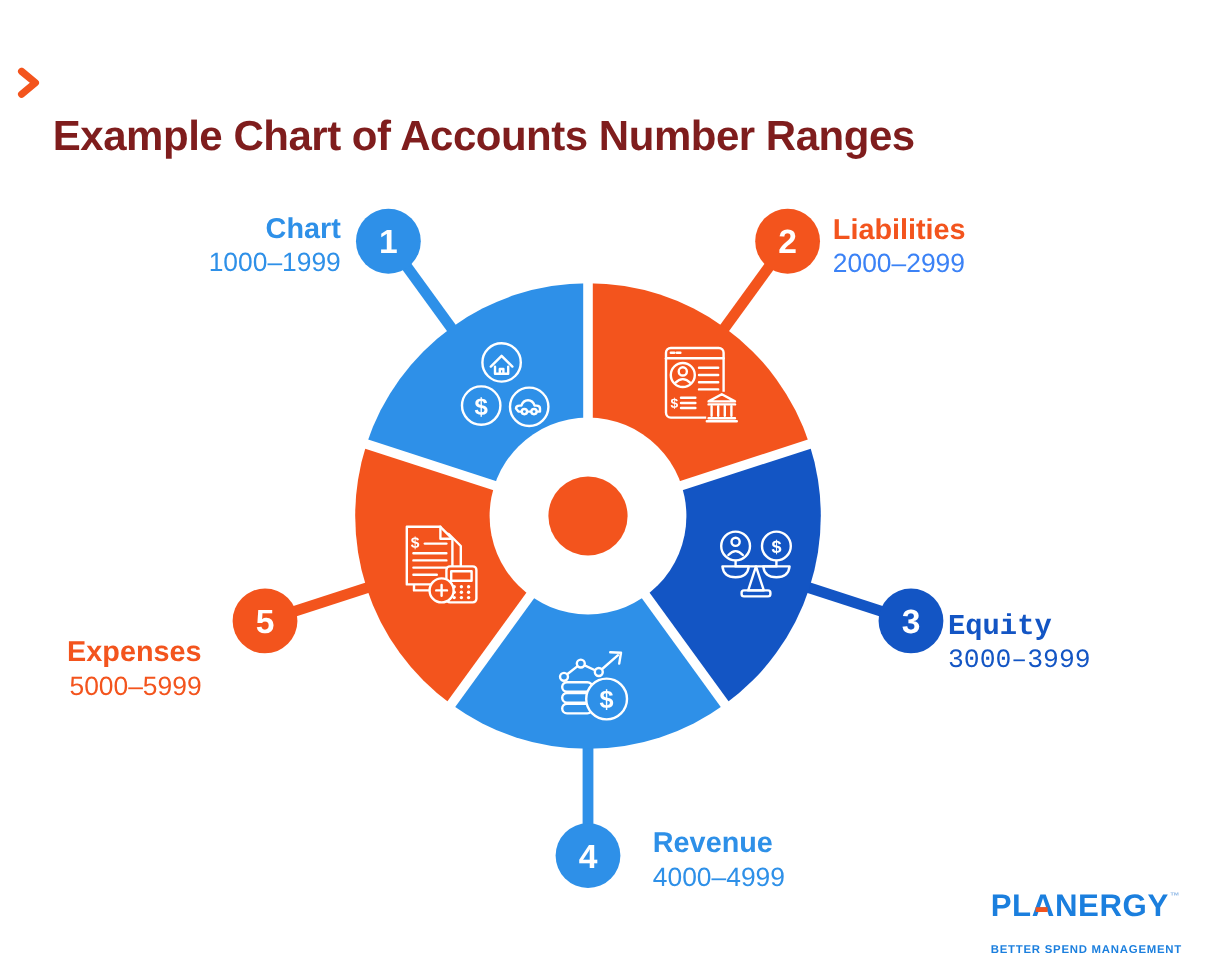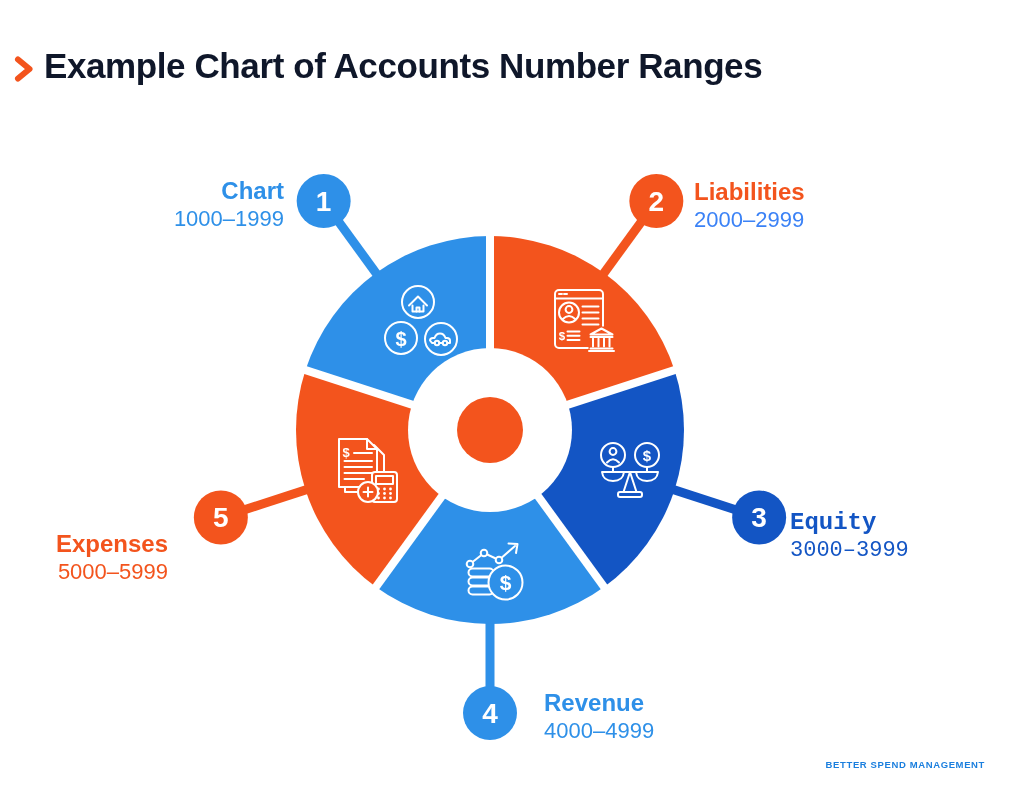--- a/index.html
+++ b/index.html
@@ -33,21 +33,21 @@
 </style>
 </head>
 <body>
 
 <div class="title-row">
   <span class="chevron" style="color: rgb(243, 84, 29);">
     <svg width="20" height="26" viewBox="0 0 20 26">
       <path d="M4 3.5 L15.5 13 L4 22.5" fill="none" stroke="currentColor" stroke-width="6" stroke-linecap="round" stroke-linejoin="round"></path>
     </svg>
   </span>
-  <h1 class="title" style="color: #0f172a;">Example Chart of Accounts Number Ranges</h1>
+  <h1 class="title" style="color: #7f1d1d; margin-top: 48px;">Example Chart of Accounts Number Ranges</h1>
 </div>
 
 <svg class="stage" viewBox="0 0 1024 801">
 
   <g id="chart-generated">
       <line x1="401.83221215612906" y1="308.6474508437579" x2="323.65677360123016" y2="201.04819059188986" stroke="#2E90E8" stroke-width="9"></line>
       <line x1="578.167787843871" y1="308.6474508437579" x2="656.34322639877" y2="201.04819059188986" stroke="#F3541D" stroke-width="9"></line>
       <line x1="632.658477444273" y1="476.3525491562421" x2="759.1489941115285" y2="517.4518094081101" stroke="#1355C4" stroke-width="9"></line>
       <line x1="490" y1="580" x2="489.99999999999994" y2="713" stroke="#2E90E8" stroke-width="9"></line>
       <line x1="347.341522555727" y1="476.35254915624216" x2="220.85100588847155" y2="517.4518094081102" stroke="#F3541D" stroke-width="9"></line>
@@ -176,14 +176,18 @@
 <div class="seg-label pos-revenue">
   <div class="seg-name" style="color: rgb(46, 144, 232);">Revenue</div>
   <div class="seg-range" style="color: rgb(46, 144, 232);">4000–4999</div>
 </div>
 <div class="seg-label pos-expenses align-right">
   <div class="seg-name" style="color: rgb(243, 84, 29);">Expenses</div>
   <div class="seg-range" style="color: rgb(243, 84, 29);">5000–5999</div>
 </div>
 
 <div class="logo" style="color: rgb(27, 127, 222);">
+  <div class="logo-name-row">
+    <span class="logo-name">PLANERGY</span><span class="logo-tm">™</span>
+    <span class="logo-a-dash"></span>
+  </div>
   <div class="logo-tagline">BETTER SPEND MANAGEMENT</div>
 </div>
 
 </body></html>

